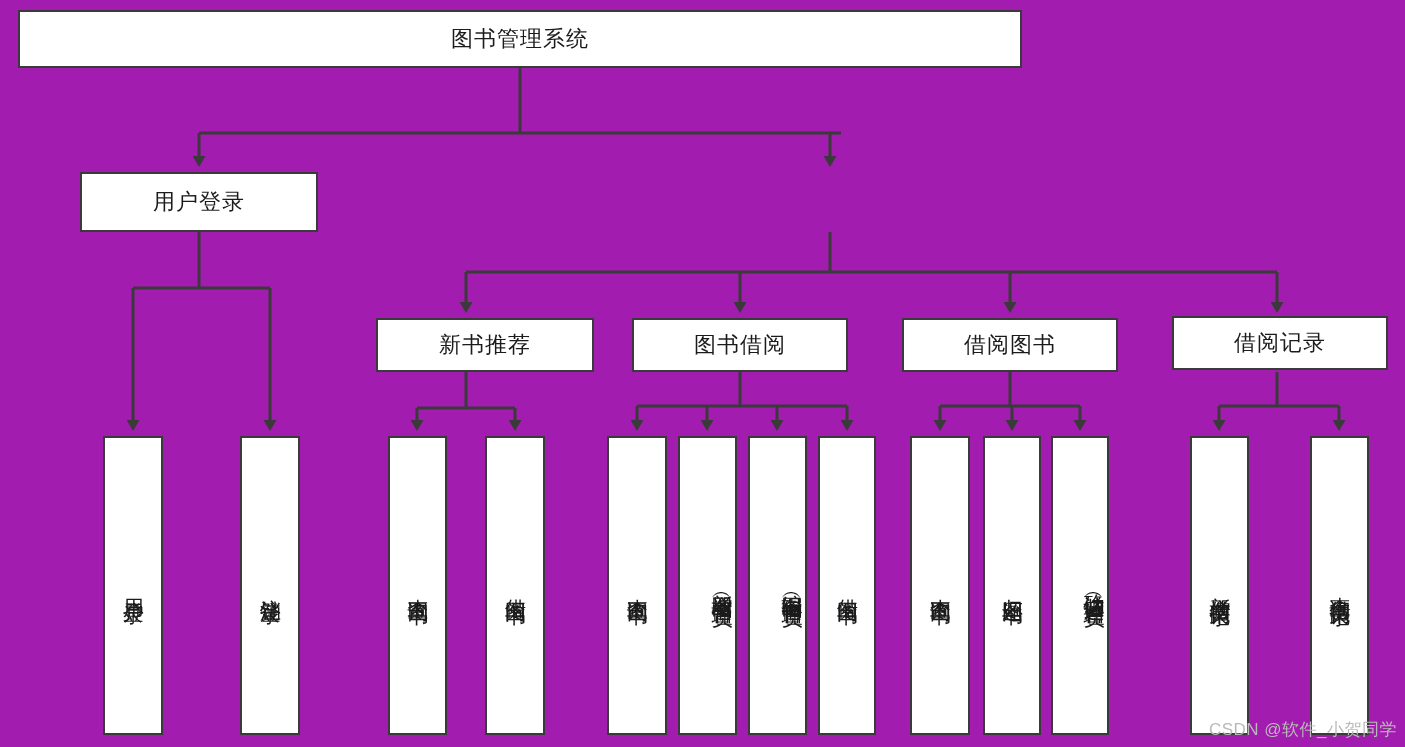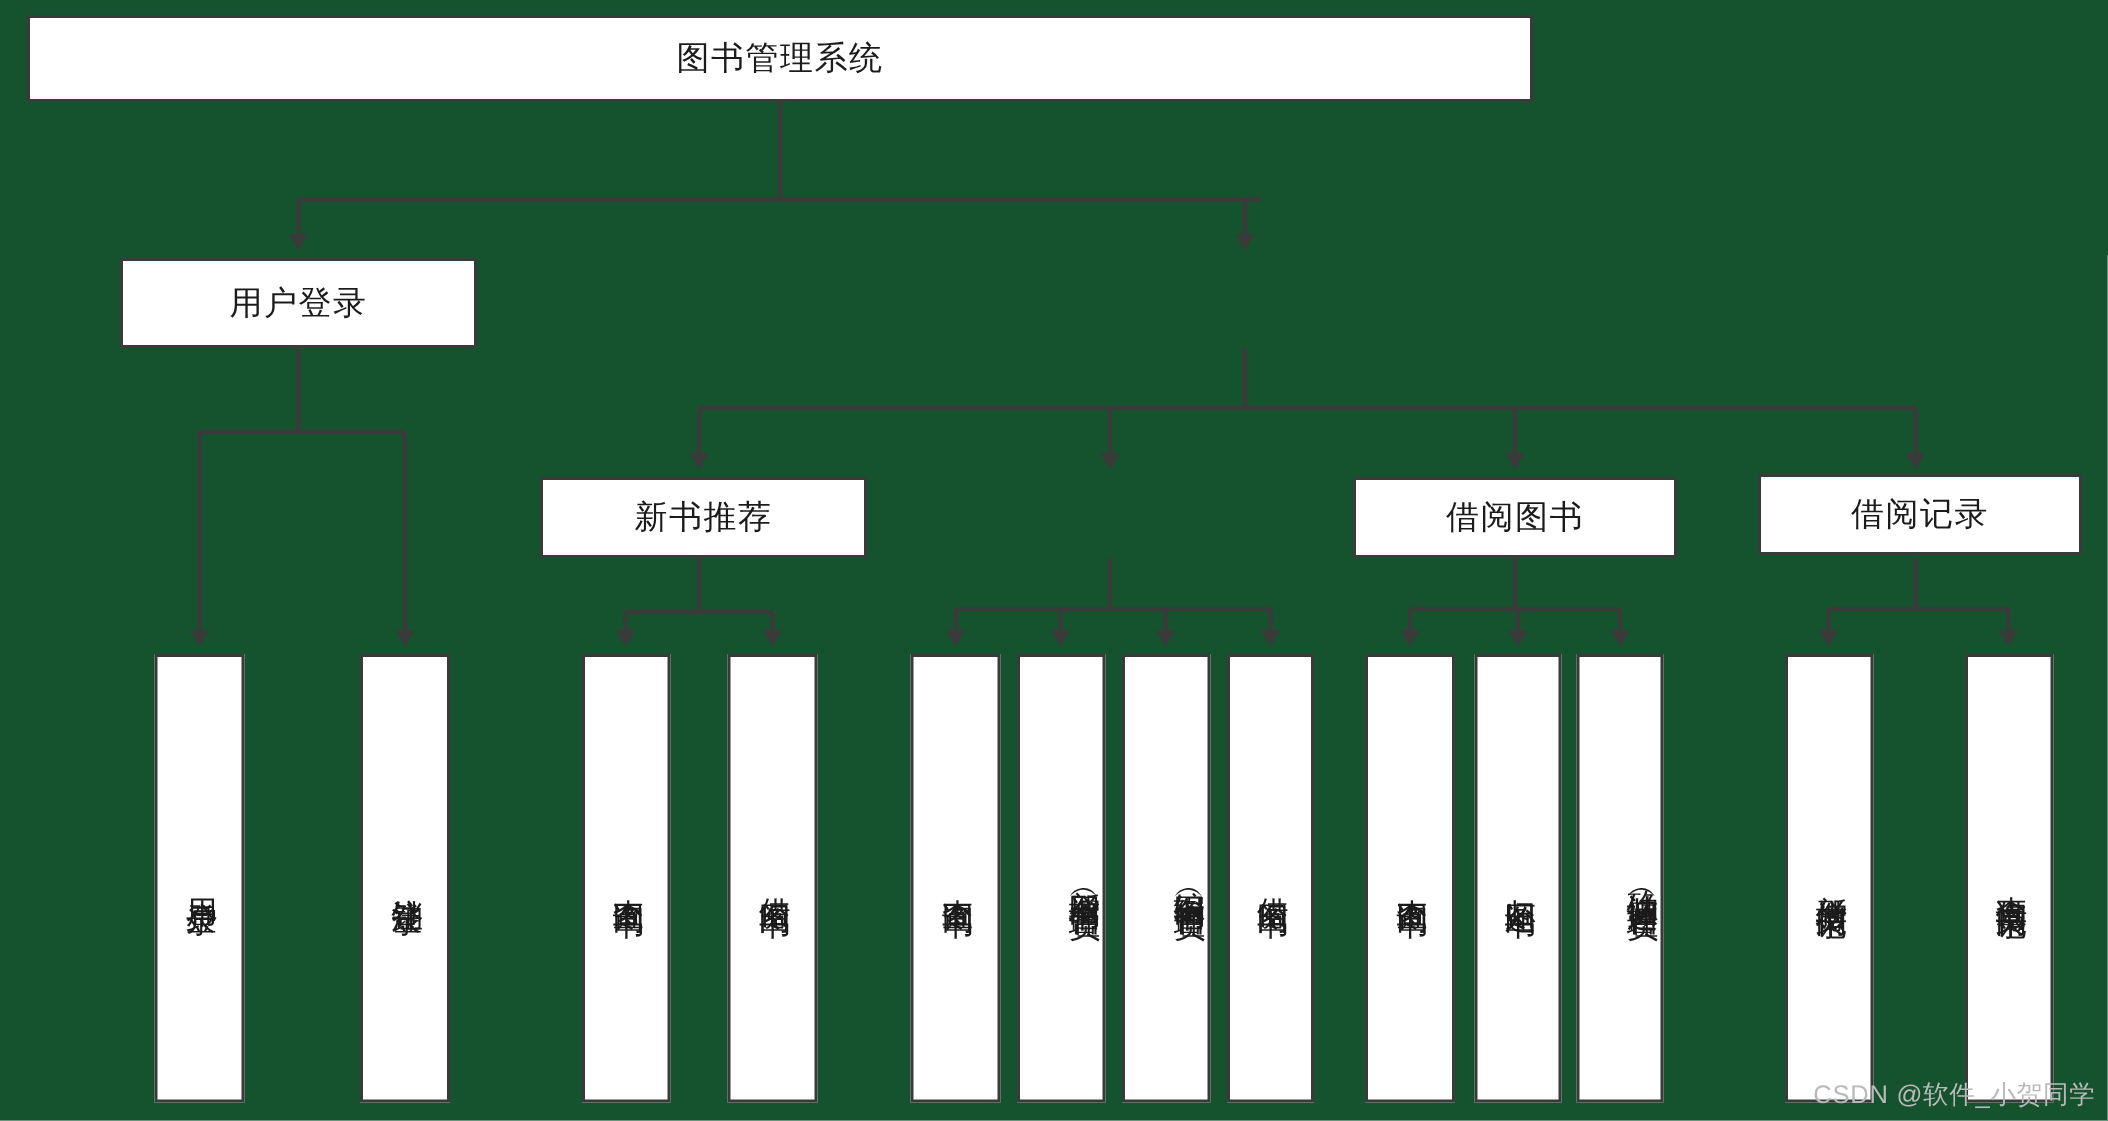--- a/index.html
+++ b/index.html
@@ -1,18 +1,18 @@
 <!DOCTYPE html>
 <html><head>
 <meta charset="utf-8">
 <style>
   html,body{margin:0;padding:0;background:#ffffff;}
   body{width:1405px;height:747px;overflow:hidden;
        font-family:"Liberation Sans","DejaVu Sans",sans-serif;}
-  #stage{position:relative;width:1405px;height:747px;background:#14532d;}
+  #stage{position:relative;width:1405px;height:747px;background:#a21caf;}
   #wires{position:absolute;left:0;top:0;width:1405px;height:747px;}
   .node{position:absolute;box-sizing:border-box;background:#ffffff;
         border:2px solid #3a3a3a;display:flex;align-items:center;
         justify-content:center;color:#1b1b1b;}
   .node.h{font-size:22px;letter-spacing:1px;}
   .node.v{writing-mode:vertical-rl;text-orientation:upright;
           font-size:21px;line-height:1.28;letter-spacing:2px;
           padding:10px 0;align-items:flex-start;justify-content:center;}
   .node.v.top{align-items:flex-start;}
   .node.v.mid{align-items:center;}
@@ -76,22 +76,25 @@
   </svg>
 
   <div class="node h" id="n-root" style="left: 18px; top: 10px; width: 1004px; height: 58px;">
     <span class="lbl">图书管理系统</span>
   </div>
 
   <div class="node h" id="n-l2-0" style="left: 80px; top: 172px; width: 238px; height: 60px;">
     <span class="lbl">用户登录</span>
   </div>
 
-  <div class="node h" id="n-l3-0" style="left: 360px; top: 318px; width: 218px; height: 54px;">
+  <div class="node h" id="n-l3-0" style="left: 376px; top: 318px; width: 218px; height: 54px;">
     <span class="lbl">新书推荐</span>
+  </div>
+  <div class="node h" id="n-l3-1" style="left: 632px; top: 318px; width: 216px; height: 54px;">
+    <span class="lbl">图书借阅</span>
   </div>
   <div class="node h" id="n-l3-2" style="left: 902px; top: 318px; width: 216px; height: 54px;">
     <span class="lbl">借阅图书</span>
   </div>
   <div class="node h" id="n-l3-3" style="left: 1172px; top: 316px; width: 216px; height: 54px;">
     <span class="lbl">借阅记录</span>
   </div>
 
   <div class="node v mid" id="n-lf-0" style="left: 103px; top: 436px; width: 60px; height: 299px;">
     <span class="lbl">用户登录</span>

